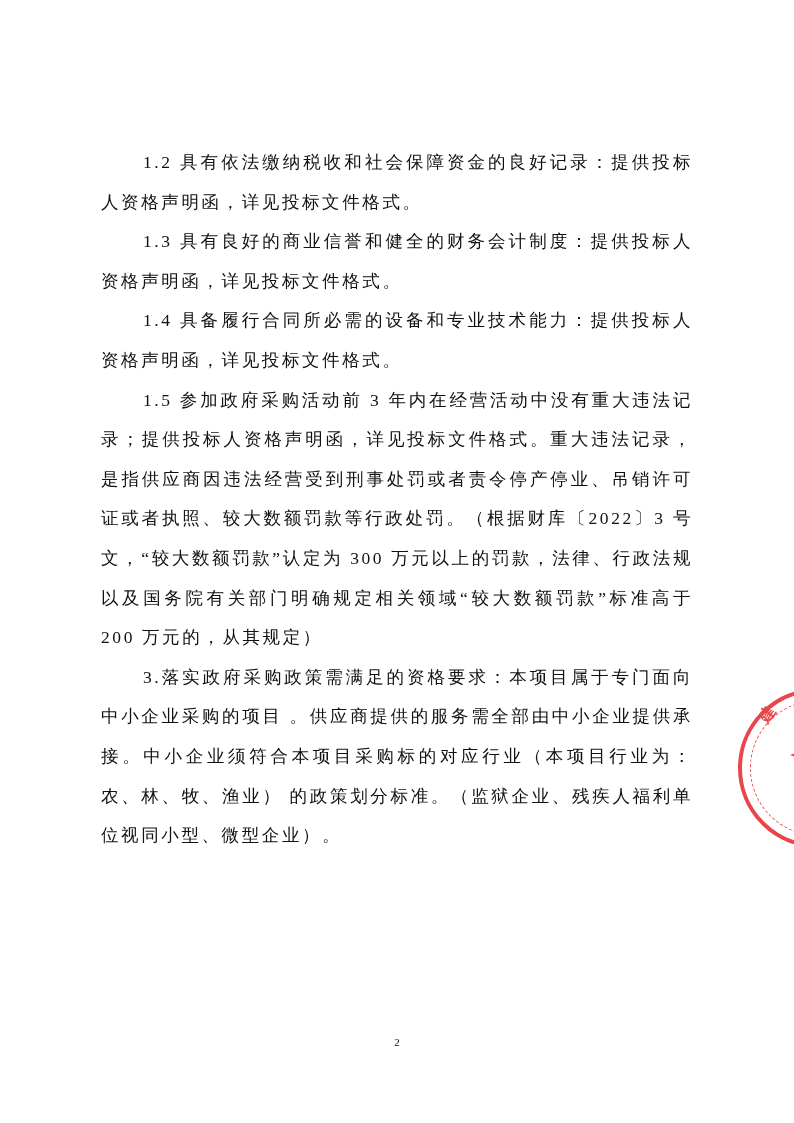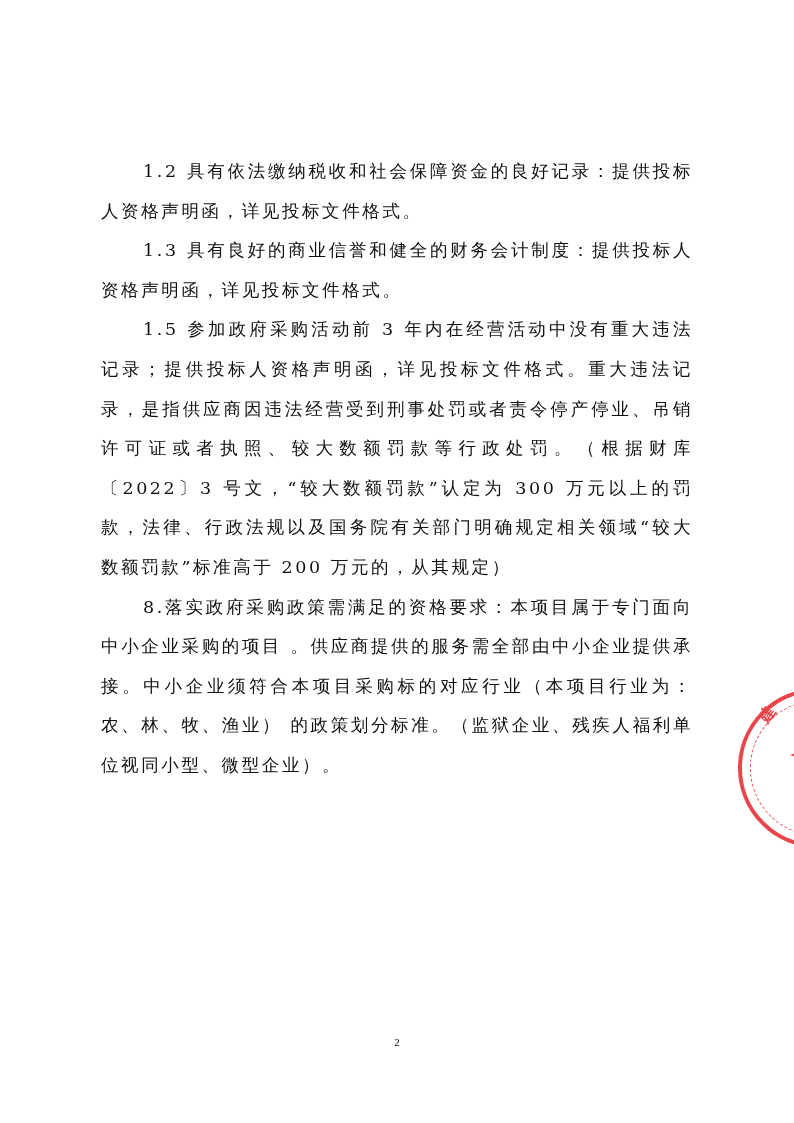--- a/index.html
+++ b/index.html
@@ -1,19 +1,19 @@
 <!DOCTYPE html>
 <html><head>
 <meta charset="utf-8">
 <style>
   html, body { margin:0; padding:0; background:#ffffff; }
   body { width:794px; height:1123px; position:relative; overflow:hidden;
          font-family:"DejaVu Serif","Liberation Serif",serif; color:#111; }
   .page { position:absolute; left:0; top:0; width:794px; height:1123px; background:#fff; }
-  .content { position:absolute; left:101px; top:152px; width:592px; }
+  .content { position:absolute; left:101px; top:143px; width:592px;font-family:Liberation Serif, serif; }
   .para { margin:0; font-size:17.5px; line-height:39.6px; letter-spacing:2.6px;
           text-align:justify; text-indent:2.4em; }
   .para.noindent-note { text-indent:2.4em; }
   .page-number { position:absolute; left:0; width:794px; top:1036px; text-align:center;
                  font-size:11px; font-family:"Liberation Serif",serif; }
   .stamp { position:absolute; left:738px; top:688px; width:160px; height:160px;
            border-radius:50%; border:4px solid #e4262b; box-sizing:border-box; opacity:0.85; }
   .stamp-inner { position:absolute; left:8px; top:8px; right:8px; bottom:8px; border-radius:50%;
                  border:1.5px dashed #e4262b; }
   .stamp-text { position:absolute; color:#e4262b; font-weight:bold; font-size:16px; transform:rotate(-55deg); }
@@ -21,22 +21,23 @@
                 border-top:8px solid transparent; border-bottom:8px solid transparent;
                 border-right:22px solid #e4262b; }
 </style>
 </head>
 <body>
 
 <div class="page">
   <div class="content">
     <p class="para">1.2 具有依法缴纳税收和社会保障资金的良好记录：提供投标人资格声明函，详见投标文件格式。</p>
     <p class="para">1.3 具有良好的商业信誉和健全的财务会计制度：提供投标人资格声明函，详见投标文件格式。</p>
+    <p class="para">1.4 具备履行合同所必需的设备和专业技术能力：提供投标人资格声明函，详见投标文件格式。</p>
     <p class="para">1.5 参加政府采购活动前 3 年内在经营活动中没有重大违法记录；提供投标人资格声明函，详见投标文件格式。重大违法记录，是指供应商因违法经营受到刑事处罚或者责令停产停业、吊销许可证或者执照、较大数额罚款等行政处罚。（根据财库〔2022〕3 号文，“较大数额罚款”认定为 300 万元以上的罚款，法律、行政法规以及国务院有关部门明确规定相关领域“较大数额罚款”标准高于 200 万元的，从其规定）</p>
-    <p class="para">8.落实政府采购政策需满足的资格要求：本项目属于专门面向中小企业采购的项目 。供应商提供的服务需全部由中小企业提供承接。中小企业须符合本项目采购标的对应行业（本项目行业为：农、林、牧、渔业） 的政策划分标准。（监狱企业、残疾人福利单位视同小型、微型企业）。</p>
+    <p class="para">3.落实政府采购政策需满足的资格要求：本项目属于专门面向中小企业采购的项目 。供应商提供的服务需全部由中小企业提供承接。中小企业须符合本项目采购标的对应行业（本项目行业为：农、林、牧、渔业） 的政策划分标准。（监狱企业、残疾人福利单位视同小型、微型企业）。</p>
   </div>
 
   <div class="stamp">
     <div class="stamp-inner"></div>
     <div class="stamp-star"></div>
     <span class="stamp-text" style="left:18px; top:12px;">建</span>
   </div>
 
   <div class="page-number">2</div>
 </div>

